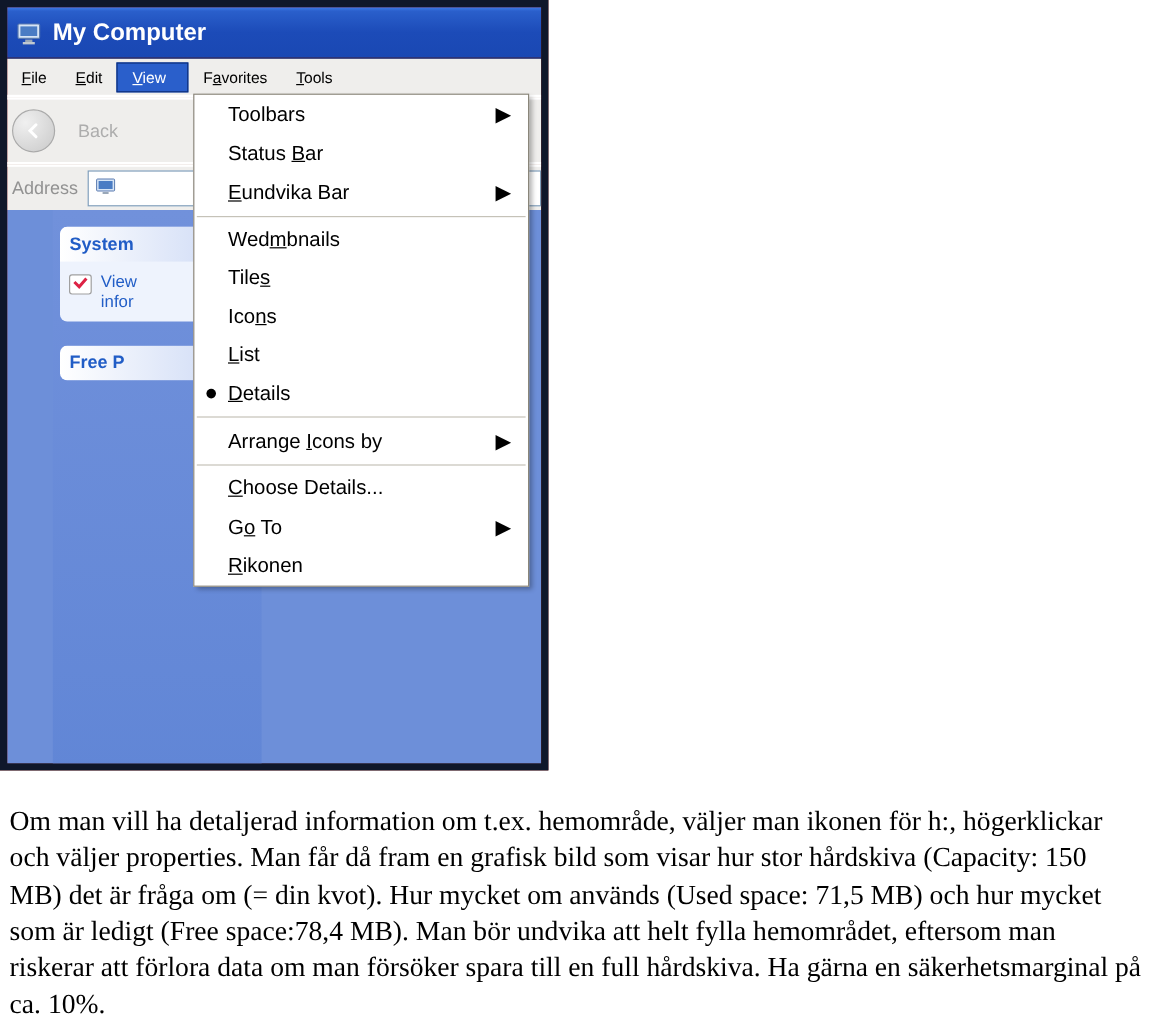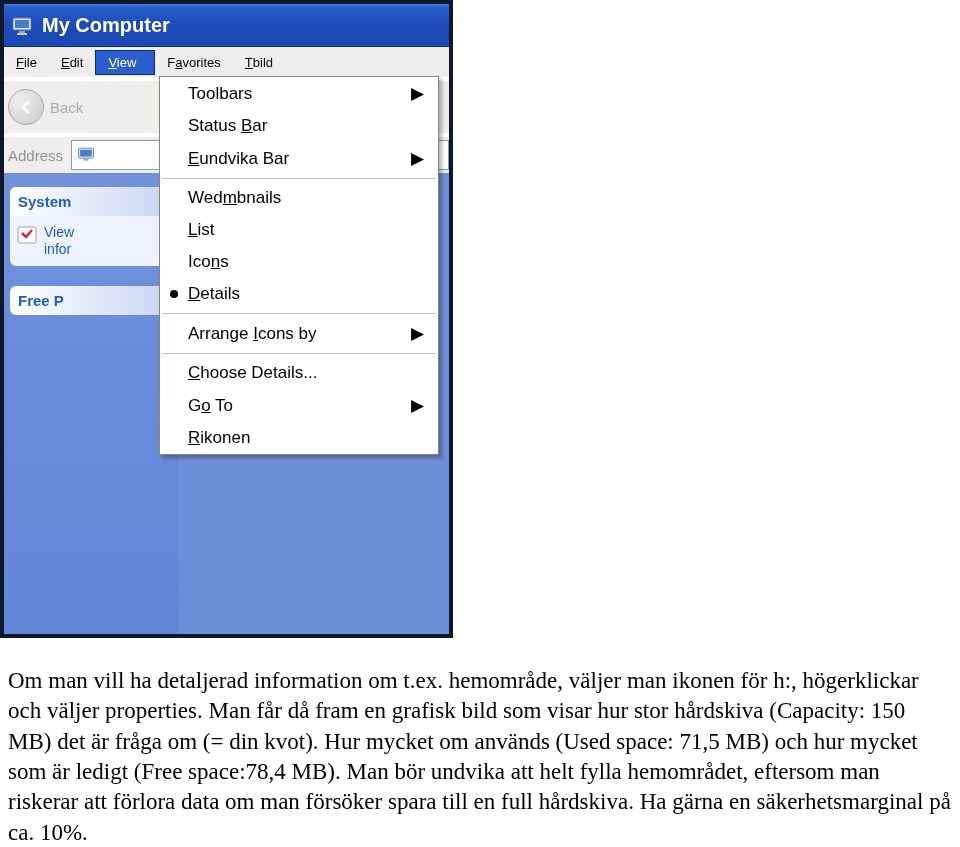--- a/index.html
+++ b/index.html
@@ -4,21 +4,21 @@
 <style>
   body {
     margin: 0;
     font-family: "Times New Roman", serif;
     background: #fff;
     width: 960px;
   }
   .screenshot {
     width: 445px;
     height: 630px;
-    border: 4px solid #0f172a;
+    border: 6px solid #0f172a;
     position: relative;
     background: #7f1d1d;
     font-family: Tahoma, sans-serif;
     font-size: 13px;
     overflow: hidden;
   }
   .titlebar {
     height: 42px;
     background: linear-gradient(to bottom, #3c79e6 0%, #2a5fcb 8%, #1c4bb8 50%, #1a48b3 100%);
     display: flex;
@@ -61,21 +61,21 @@
     border-bottom: 2px solid #fff;
     display: flex;
     align-items: center;
     padding-left: 4px;
     gap: 6px;
     background: #efeeec;
   }
   .back-btn {
     display: flex;
     align-items: center;
-    gap: 6px;
+    gap: 19px;
     color: #adadad;
     font-size: 15px;
   }
   .nav-circle {
     width: 34px;
     height: 34px;
     border-radius: 50%;
     background: radial-gradient(circle at 30% 30%, #f0f0f0, #c9c9c9);
     border: 1px solid #aaa;
     display: flex;
@@ -107,20 +107,21 @@
   }
   .content {
     display: flex;
     height: calc(100% - 42px - 30px - 52px - 36px);
     background: #6d8fd9;
   }
   .sidebar {
     width: 162px;
     padding: 14px 6px;
     background: linear-gradient(to bottom, #7191db 0%, #6186d6 100%);
+    margin-left: 38px;
   }
   .panel {
     background: #eef3fd;
     border-radius: 6px;
     overflow: hidden;
     margin-bottom: 20px;
   }
   .panel-head {
     background: linear-gradient(to right, #fff, #c7d5f4);
     padding: 6px 8px;
@@ -203,21 +204,21 @@
         </svg>
     </span>
     <span>My Computer</span>
   </div>
 
   <div class="menubar">
     <div class="menu-item"><span class="ul">F</span><span>ile</span></div>
     <div class="menu-item"><span class="ul">E</span><span>dit</span></div>
     <div class="menu-item open"><span class="ul">V</span><span>iew</span></div>
     <div class="menu-item">F<span class="ul">a</span><span>vorites</span></div>
-    <div class="menu-item"><span class="ul">T</span><span>bild</span></div>
+    <div class="menu-item"><span class="ul">T</span><span>ools</span></div>
   </div>
 
   <div class="toolbar">
     <div class="back-btn">
       <span class="nav-circle">
         <svg width="16" height="16" viewBox="0 0 16 16">
             <path d="M10 3 L5 8 L10 13" stroke="#fff" stroke-width="2.5" fill="none" stroke-linecap="round"></path>
           </svg>
       </span>
       <span>Back</span>
@@ -270,24 +271,27 @@
     </div>
     <div class="dd-item">
       <span><span class="ul">E</span><span>undvika Bar</span></span>
       <span class="dd-arrow">▶</span>
     </div>
     <div class="dd-sep"></div>
     <div class="dd-item">
       <span><span>Wed</span><span class="ul">m</span><span>bnails</span></span>
     </div>
     <div class="dd-item">
+      <span><span>Tile</span><span class="ul">s</span></span>
+    </div>
+    <div class="dd-item">
+      <span><span>Ico</span><span class="ul">n</span><span>s</span></span>
+    </div>
+    <div class="dd-item">
       <span><span class="ul">L</span><span>ist</span></span>
-    </div>
-    <div class="dd-item">
-      <span><span>Ico</span><span class="ul">n</span><span>s</span></span>
     </div>
     <div class="dd-item">
       <span class="dd-bullet"></span>
       <span><span class="ul">D</span><span>etails</span></span>
     </div>
     <div class="dd-sep"></div>
     <div class="dd-item">
       <span><span>Arrange </span><span class="ul">I</span><span>cons by</span></span>
       <span class="dd-arrow">▶</span>
     </div>

